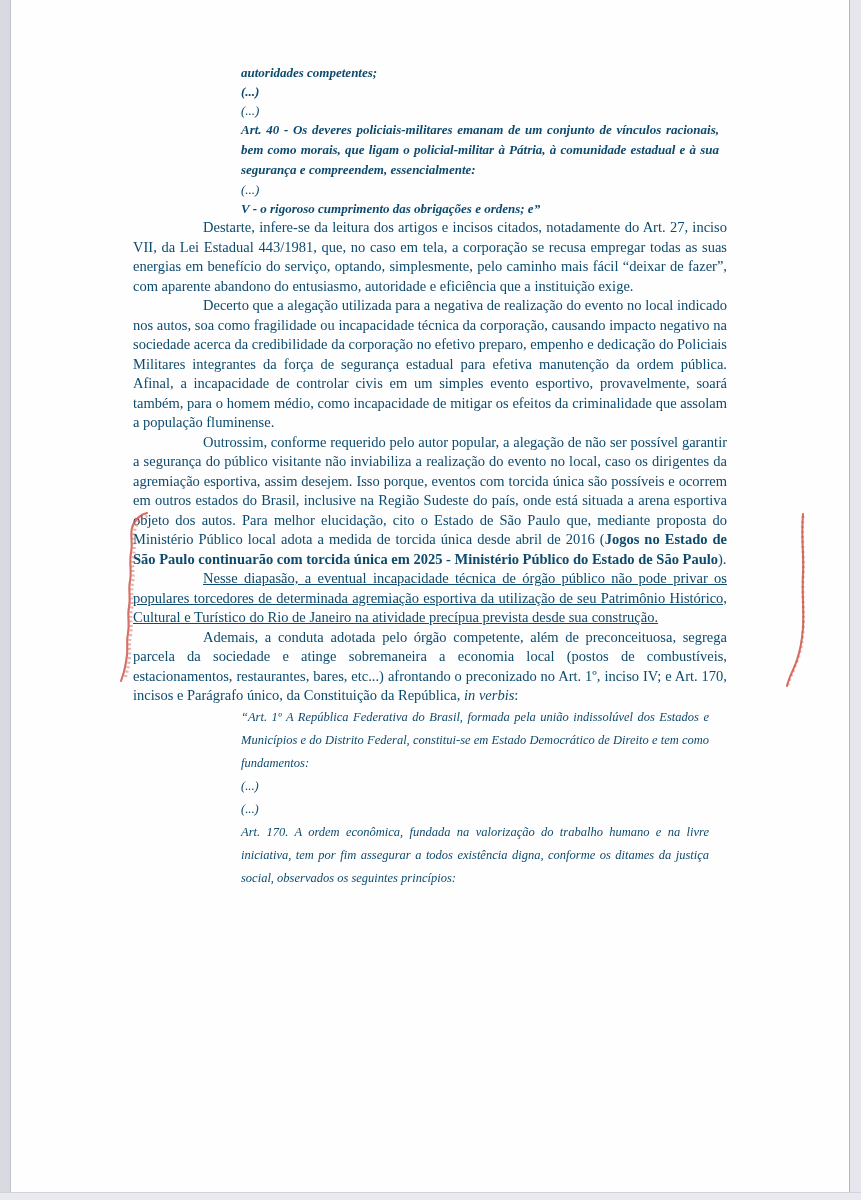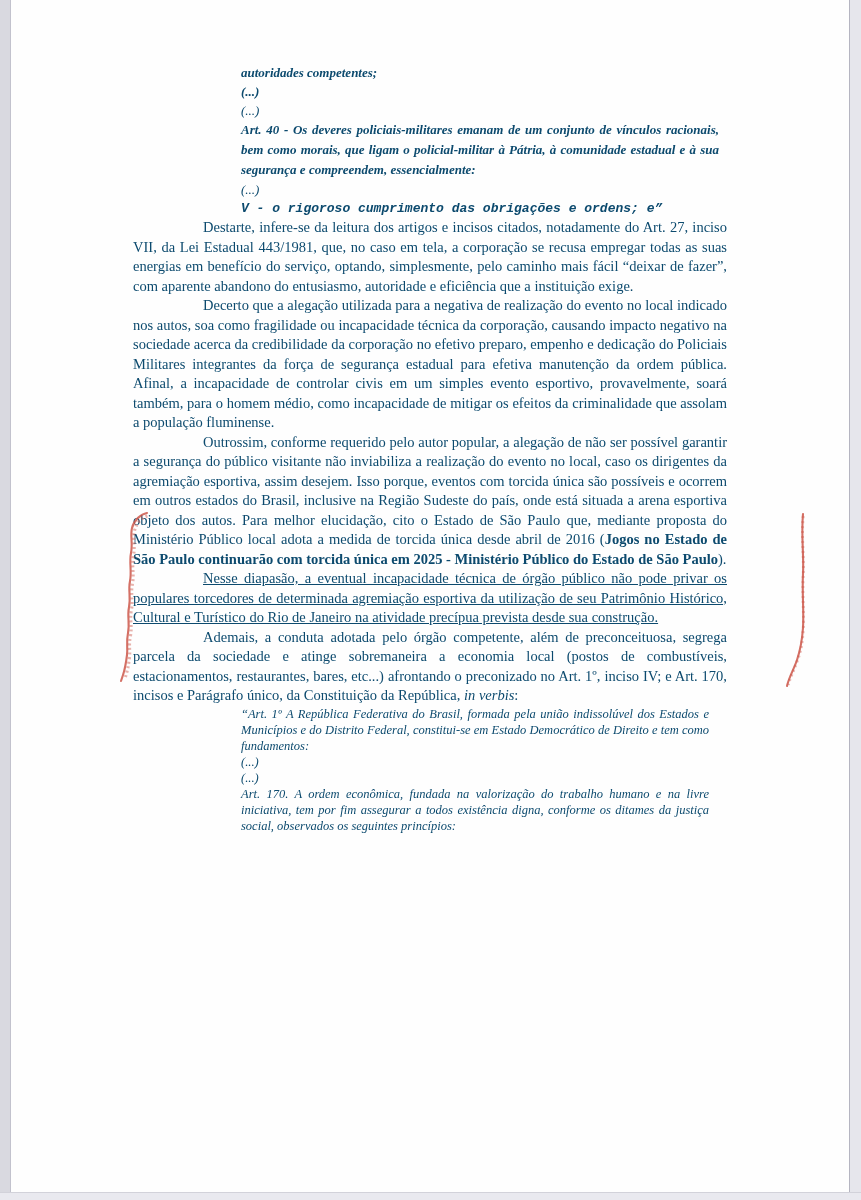--- a/index.html
+++ b/index.html
@@ -35,23 +35,23 @@
   .it{font-style:italic;}
 
   
   .quote{margin-left:108px;width:478px;font-style:italic;}
   .q-top{font-size:13px;line-height:19px;}
   .q-top .q-par{line-height:20px;}
   .q-bold{font-weight:bold;}
   .sep1{margin-top:14px;}
   .art30{margin-top:12px;}
   .sep2{margin-top:8px;}
-  .v-line{margin-top:8px;font-family:Liberation Mono, monospace;}
+  .v-line{margin-top:8px;}
 
-  .q-bottom{font-size:12.5px;line-height:16px;width:468px;}
+  .q-bottom{font-size:12.5px;line-height:23px;width:468px;}
   .qb-first{margin-top:12px;}
   .qb-gap{margin-top:12px;}
 
   
   .marks{position:absolute;left:0;top:0;width:861px;height:1200px;pointer-events:none;}
 </style>
 </head>
 <body>
 
 <div class="page"></div>

